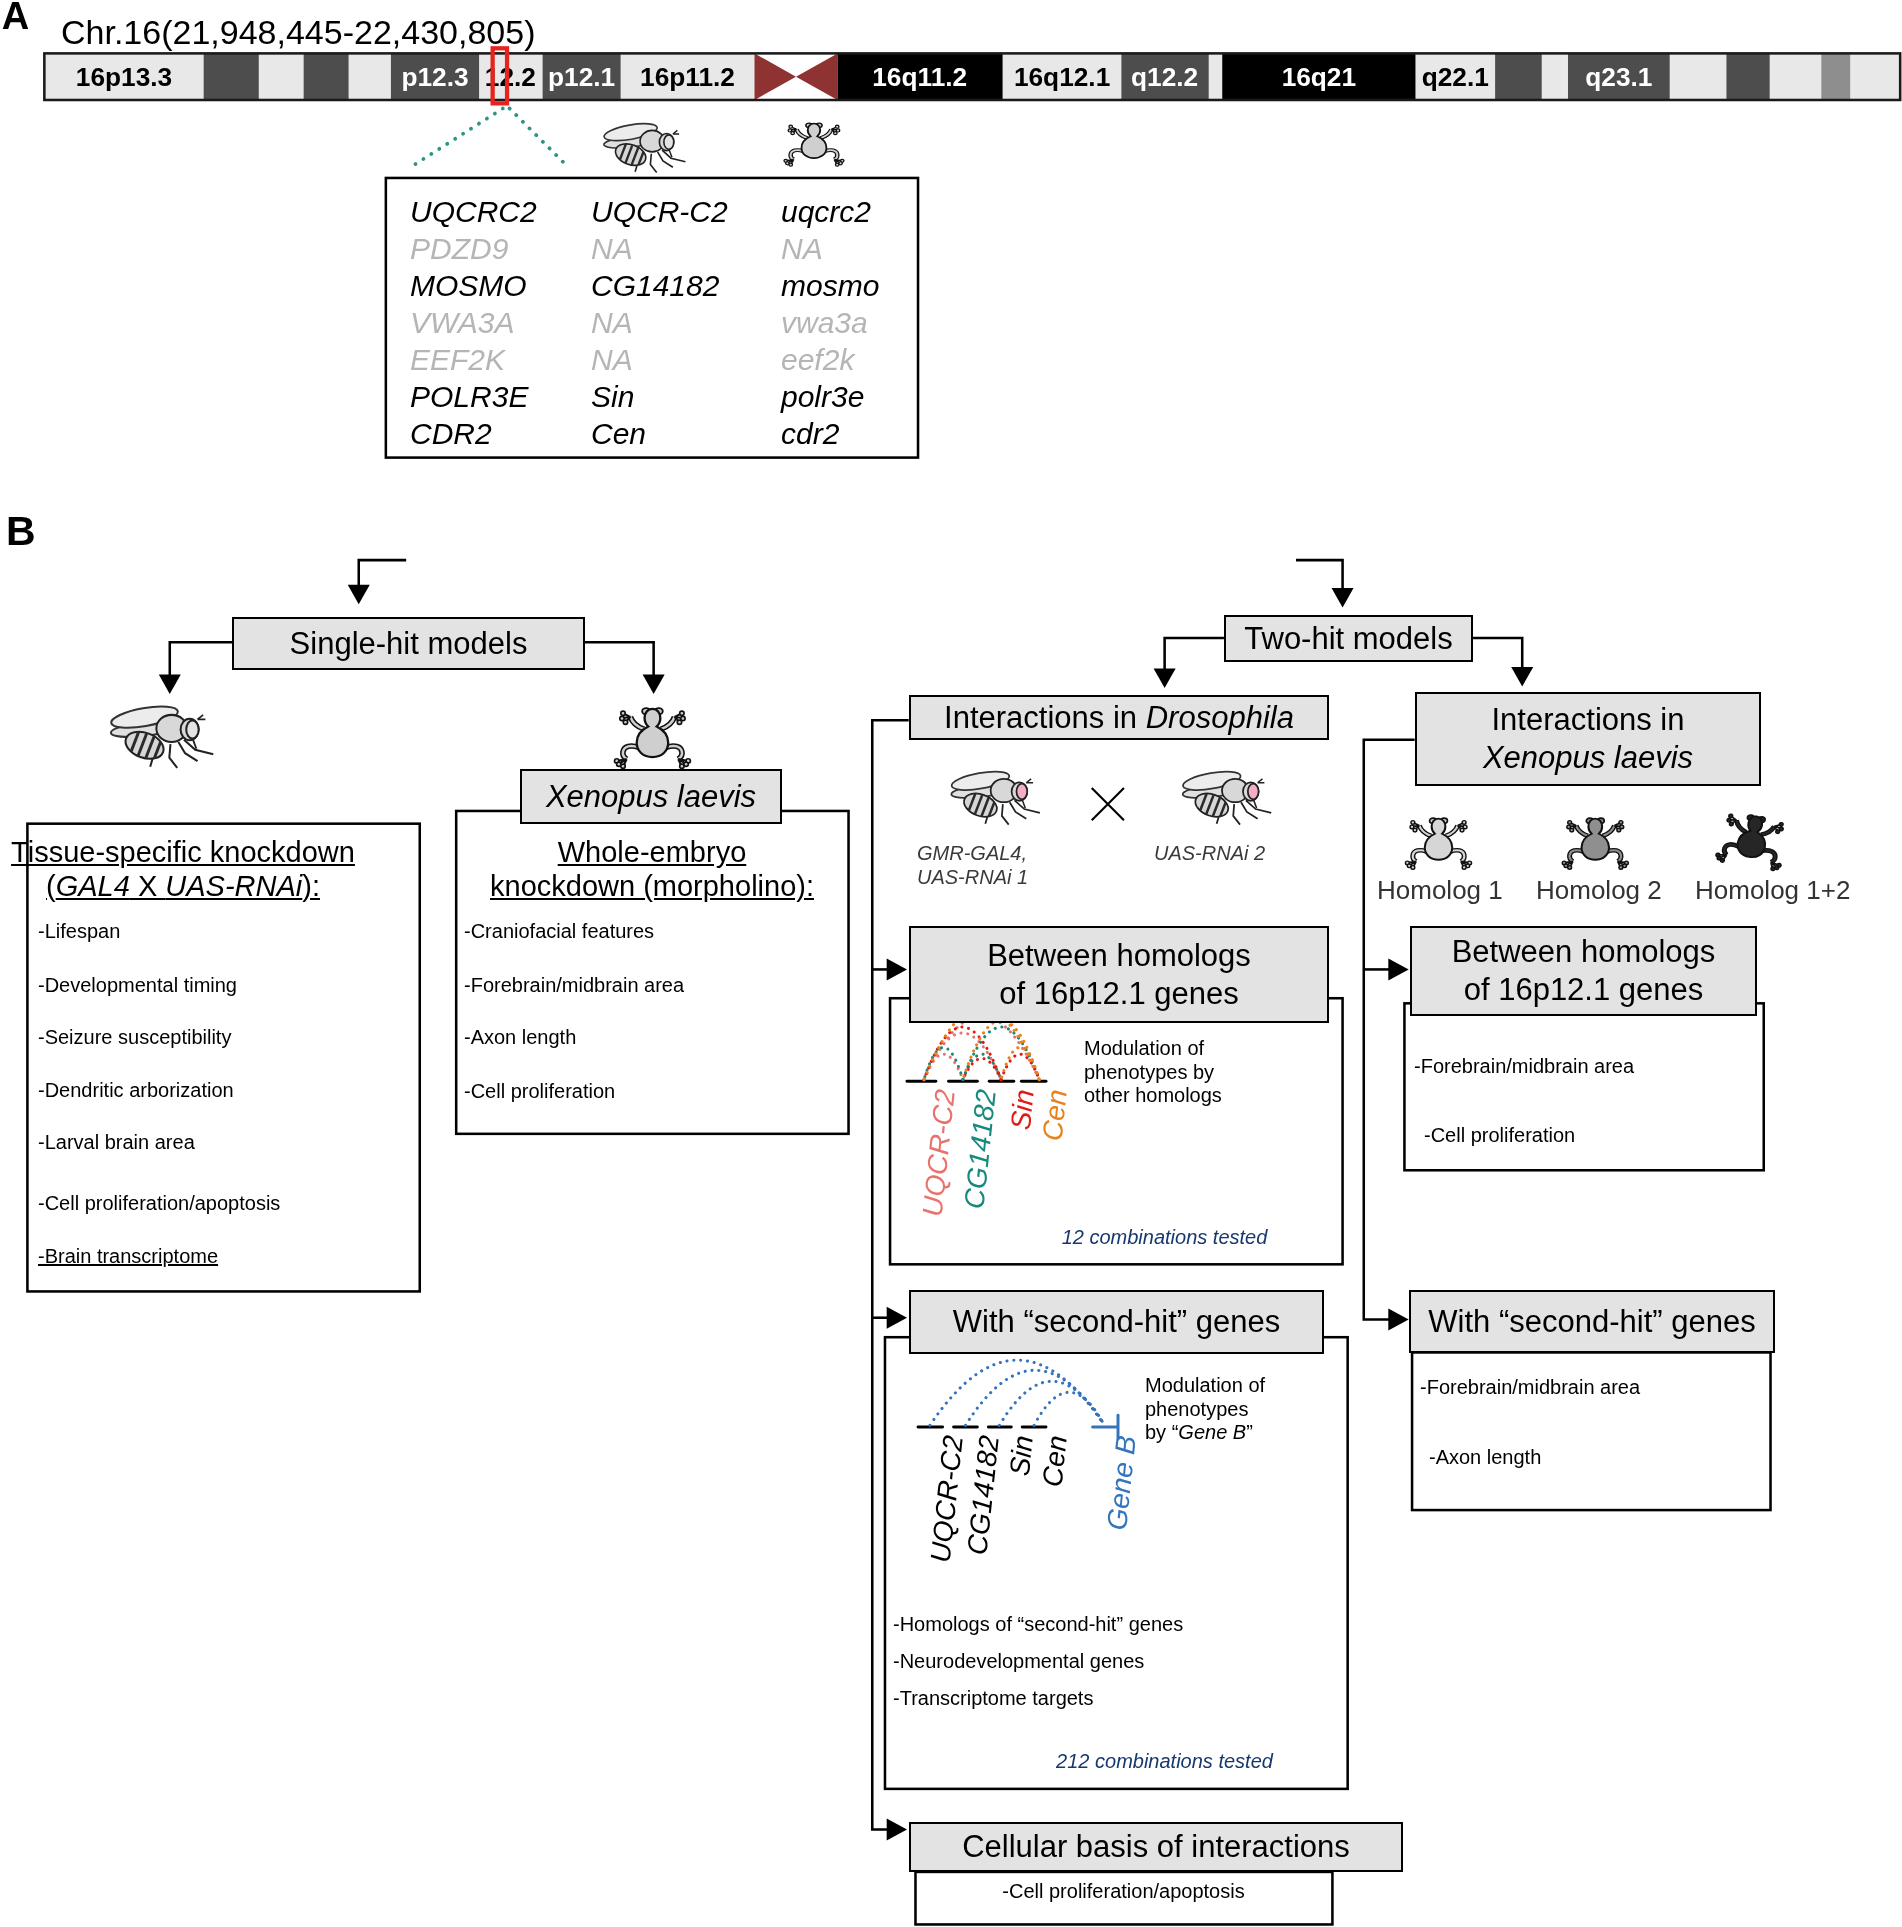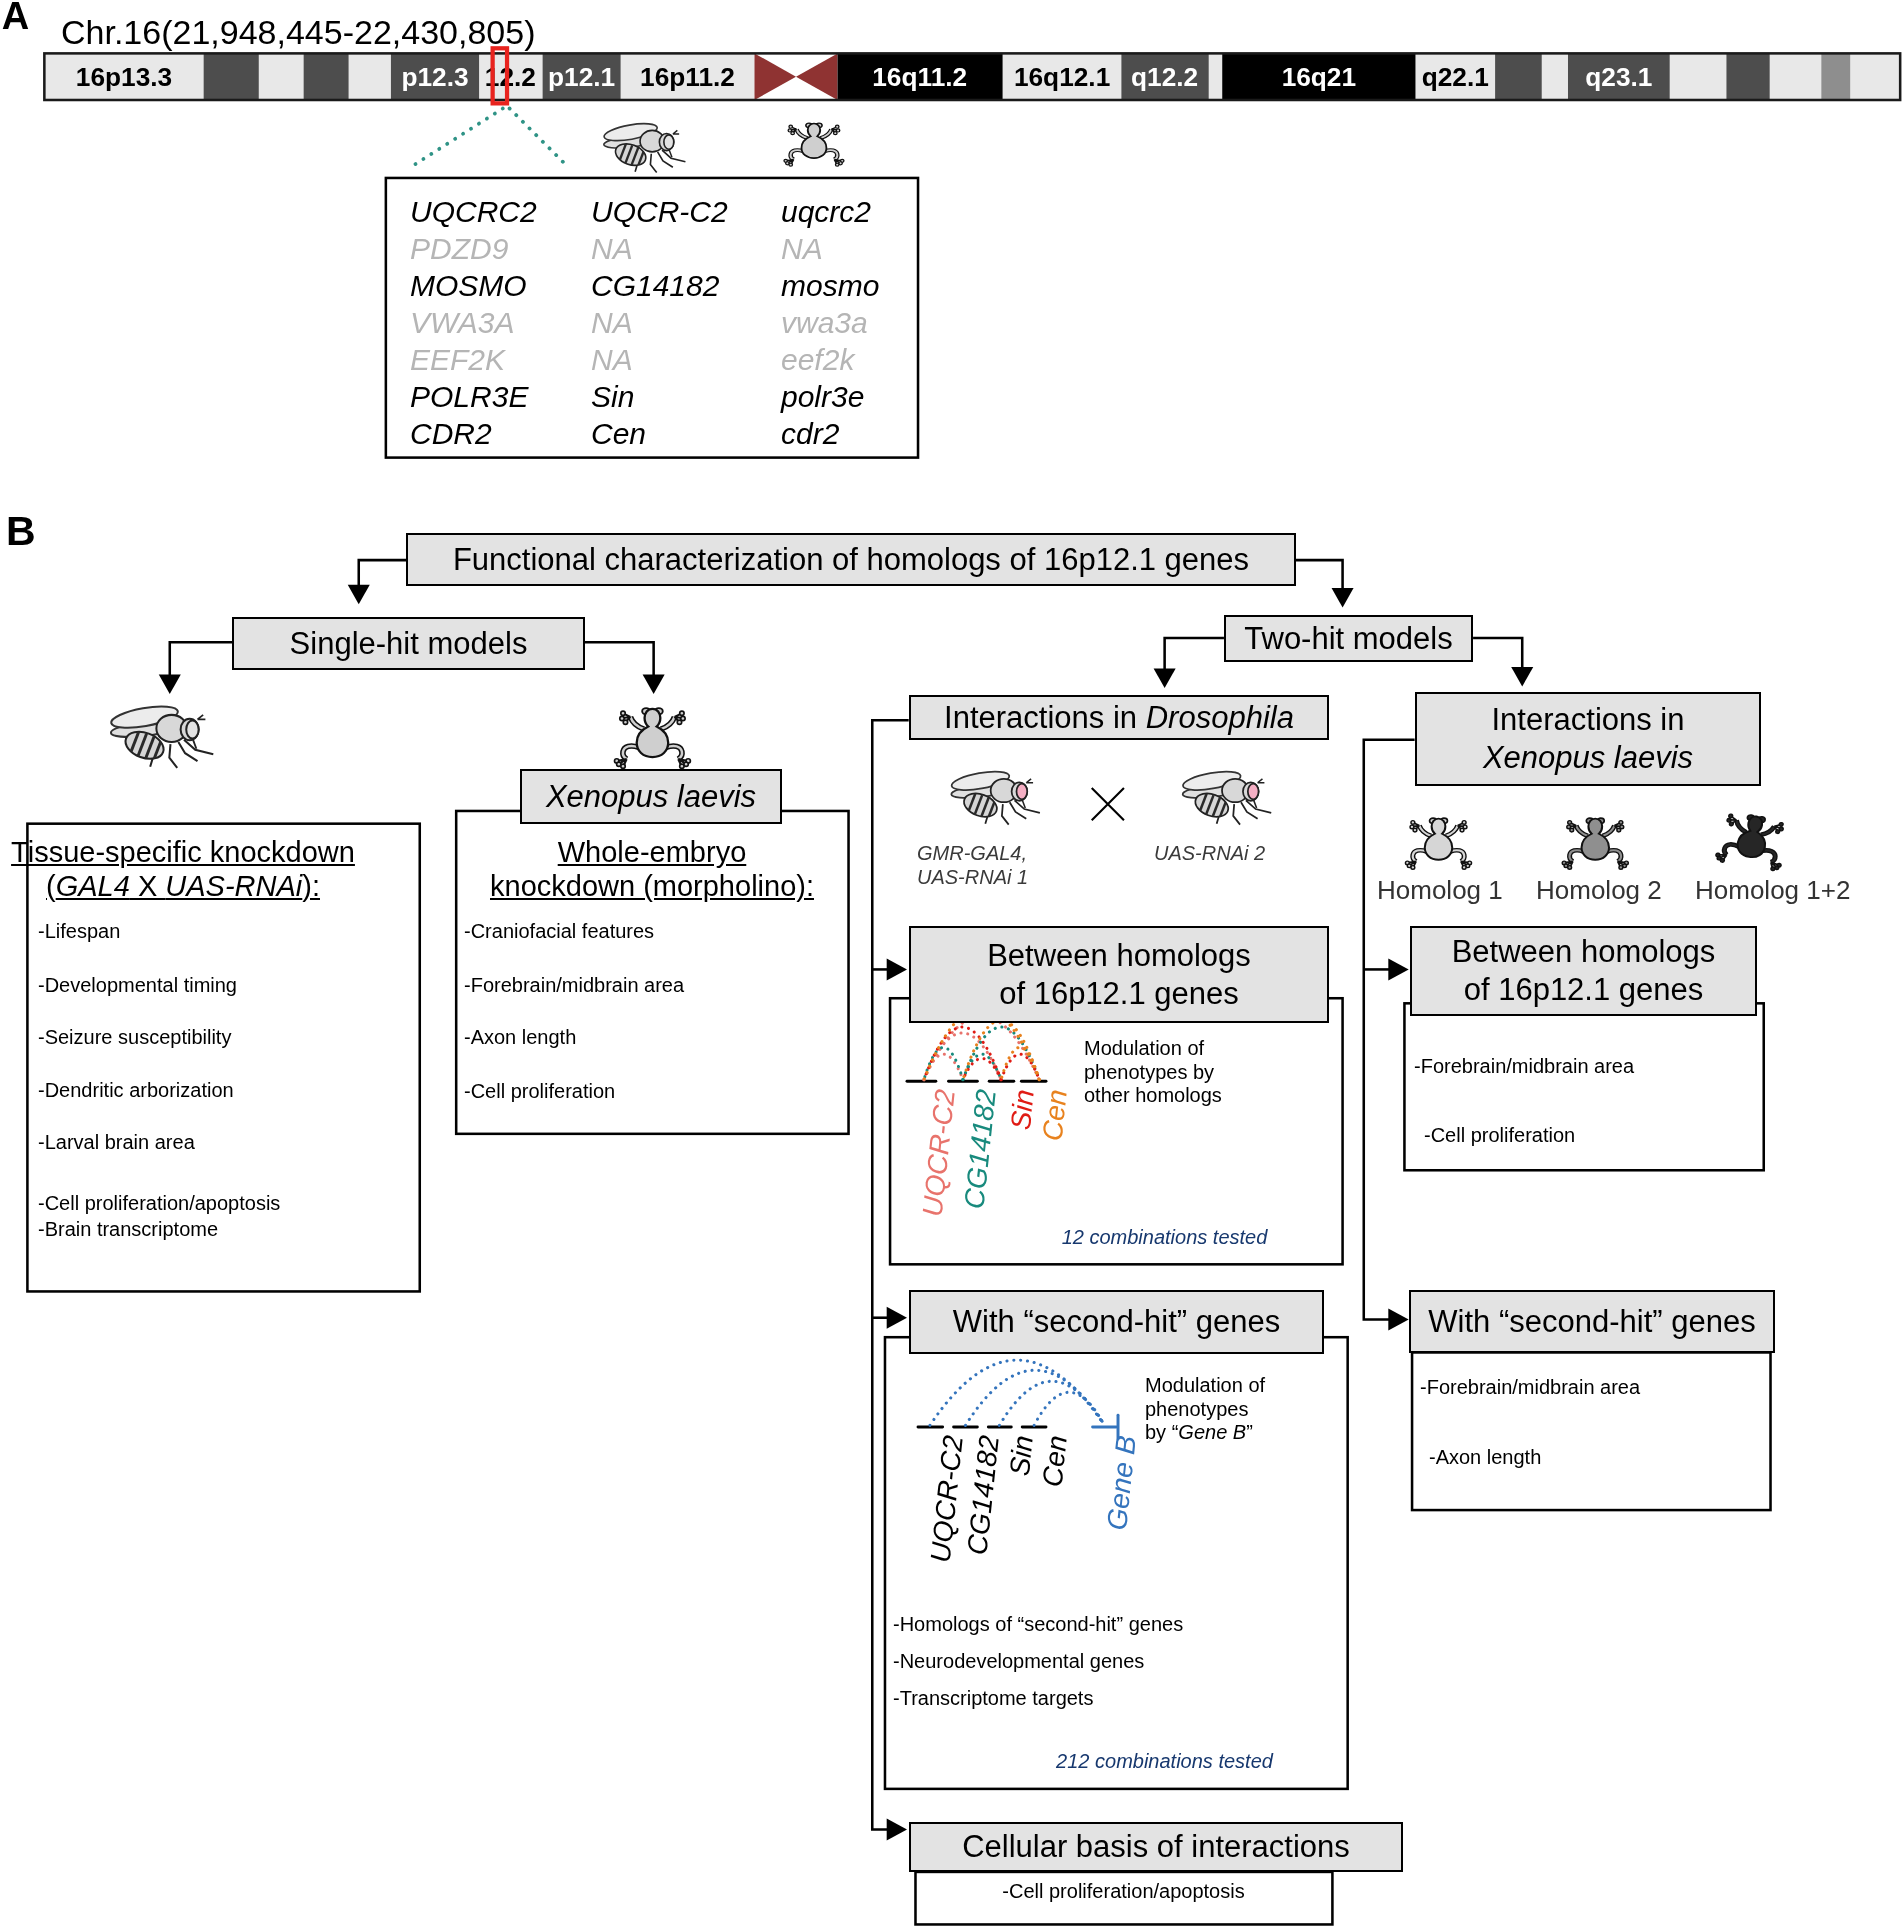--- a/index.html
+++ b/index.html
@@ -222,21 +222,20 @@
 
 <div class="t it" style="left:410px;top:193px;font-size:30px;line-height:37px;">
 UQCRC2<br><span class="gray">PDZD9</span><br>MOSMO<br><span class="gray">VWA3A</span><br><span class="gray">EEF2K</span><br>POLR3E<br>CDR2</div>
 <div class="t it" style="left:591px;top:193px;font-size:30px;line-height:37px;">
 UQCR-C2<br><span class="gray">NA</span><br>CG14182<br><span class="gray">NA</span><br><span class="gray">NA</span><br>Sin<br>Cen</div>
 <div class="t it" style="left:781px;top:193px;font-size:30px;line-height:37px;">
 uqcrc2<br><span class="gray">NA</span><br>mosmo<br><span class="gray">vwa3a</span><br><span class="gray">eef2k</span><br>polr3e<br>cdr2</div>
 
 <div class="t" style="left:6px;top:507px;font-size:41px;font-weight:bold;">B</div>
 
-<div class="gb" style="left:406px;top:533px;width:890px;height:53px;">Functional characterization of homologs of 16p12.1 genes</div>
 <div class="gb" style="left:232px;top:617px;width:353px;height:53px;">Single-hit models</div>
 <div class="gb" style="left:1224px;top:615px;width:249px;height:47px;">Two-hit models</div>
 <div class="gb" style="left:909px;top:695px;width:420px;height:45px;">Interactions in&nbsp;<i>Drosophila</i></div>
 <div class="gb" style="left:1415px;top:692px;width:346px;height:94px;">
       <div>Interactions in<br><i>Xenopus laevis</i></div>
     </div>
 <div class="gb it" style="left:520px;top:769px;width:262px;height:55px;">Xenopus laevis</div>
 <div class="gb" style="left:909px;top:926px;width:420px;height:97px;">Between homologs<br>of 16p12.1 genes</div>
 <div class="gb" style="left:1410px;top:926px;width:347px;height:90px;">Between homologs<br>of 16p12.1 genes</div>
 <div class="gb" style="left:909px;top:1290px;width:415px;height:64px;">With “second-hit” genes</div>
@@ -245,21 +244,21 @@
 
 <div class="t ctr" style="left:27px;top:835px;width:312px;font-size:29px;">
 <div><span class="u">Tissue-specific knockdown</span><br><span class="u">(<i>GAL4</i> X <i>UAS-RNAi</i>):</span></div>
     </div>
 <div class="t" style="left:38px;top:920px;">-Lifespan</div>
 <div class="t" style="left:38px;top:974px;">-Developmental timing</div>
 <div class="t" style="left:38px;top:1026px;">-Seizure susceptibility</div>
 <div class="t" style="left:38px;top:1079px;">-Dendritic arborization</div>
 <div class="t" style="left:38px;top:1131px;">-Larval brain area</div>
 <div class="t" style="left:38px;top:1192px;">-Cell proliferation/apoptosis</div>
-<div class="t" style="left:38px;top:1218px;">-Brain transcriptome</div>
+<div class="t" style="left:38px;top:1245px;text-decoration:underline;">-Brain transcriptome</div>
 
 <div class="t ctr" style="left:456px;top:835px;width:392px;font-size:29px;">
 <div><span class="u">Whole-embryo </span><br><span class="u">knockdown (morpholino):</span></div>
     </div>
 <div class="t" style="left:464px;top:920px;">-Craniofacial features</div>
 <div class="t" style="left:464px;top:974px;">-Forebrain/midbrain area</div>
 <div class="t" style="left:464px;top:1026px;">-Axon length</div>
 <div class="t" style="left:464px;top:1080px;">-Cell proliferation</div>
 
 <div class="t it" style="left:917px;top:842px;color:#3a3a3a;">GMR-GAL4,<br>UAS-RNAi 1</div>

